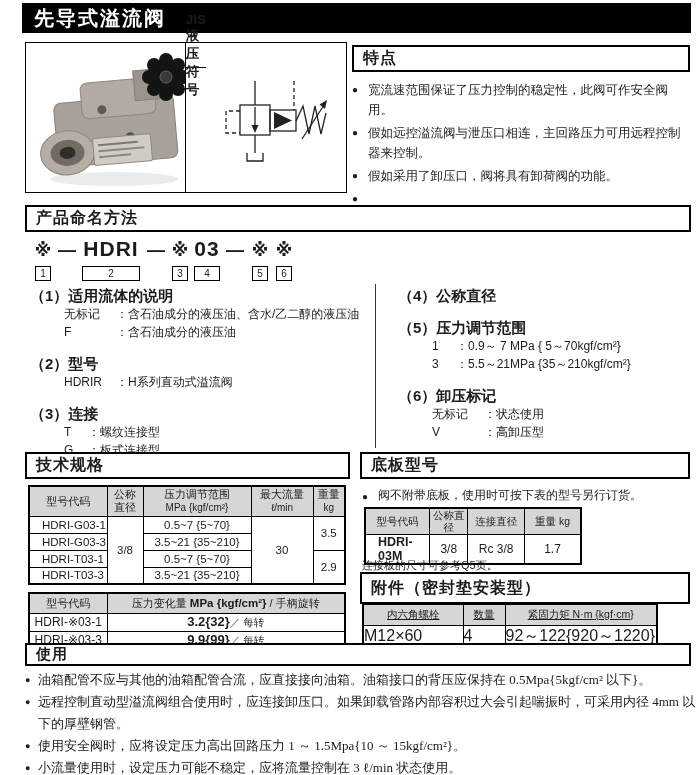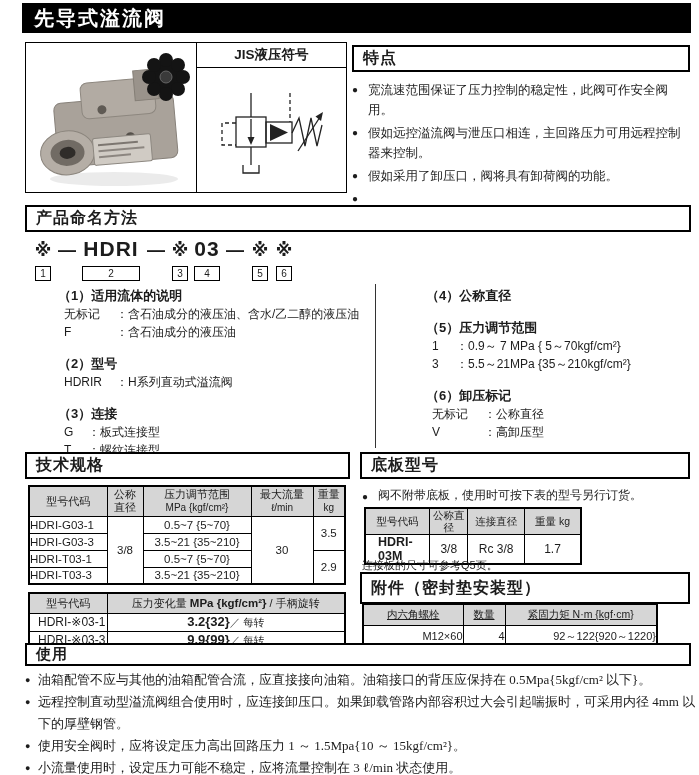--- a/index.html
+++ b/index.html
@@ -25,21 +25,21 @@
     font-size:16px; font-weight:bold; letter-spacing:1px;
     padding-left:9px; display:flex; align-items:center;
   }
 
   
   .mediabox {
     left:25px; top:42px; width:322px; height:151px;
     border:1px solid #000; display:flex;
   }
   .photo-area { width:171px; height:100%; border-right:1px solid #000; position:relative; overflow:hidden; }
-  .symbol-area { flex:1; display:flex; flex-direction:column; }
+  .symbol-area { flex:1; display:flex; flex-direction:row; }
   .symbol-head {
     height:25px; border-bottom:1px solid #000;
     font-size:13.5px; font-weight:bold; display:flex; align-items:center; justify-content:center;
   }
   .symbol-draw { flex:1; display:flex; align-items:center; justify-content:center; }
 
   
   .features-head { left:352px; top:45px; width:338px; height:27px; }
   .features-list { left:352px; top:80px; width:340px; list-style:none; }
   .features-list li { display:flex; font-size:12.5px; line-height:20px; margin-bottom:3px; }
@@ -55,57 +55,57 @@
   .box-row { left:30px; top:266px; display:flex; height:16px; }
   .box-row .slot { display:flex; justify-content:center; }
   .numbox {
     border:1px solid #000; height:15px; font-size:10px;
     display:flex; align-items:center; justify-content:center;
   }
   .col-divider { left:375px; top:284px; width:1px; height:164px; background:#333; }
   .col-left  { left:30px;  top:286px; width:330px; }
   .col-right { left:398px; top:286px; width:292px; }
   .n-item { margin-bottom:13px; }
-  .n-title { font-size:13px; font-weight:bold; line-height:19px;margin-left:28px; }
+  .n-title { font-size:15px; font-weight:bold; line-height:19px; }
   .n-line { font-size:12px; line-height:18px; padding-left:34px; }
   .n-line .k  { display:inline-block; min-width:52px; }
   .n-line .ks { display:inline-block; min-width:24px; }
 
   
   table { border-collapse:collapse; border:2px solid #000; }
   th,td { border:1px solid #000; }
   th { background:#d6d6d6; font-weight:normal; }
 
   
   .specs-head { left:25px; top:452px; width:325px; height:27px; }
   .spec-table1 { left:28px; top:485px; width:316px; table-layout:fixed; }
   .spec-table1 th { font-size:11px; line-height:13px; height:30px; text-align:center; }
   .spec-table1 .sub { font-size:10px; }
   .spec-table1 td { font-size:11.5px; height:17px; text-align:center; }
-  .spec-table1 td.model { text-align:left; padding-left:0; }
+  .spec-table1 td.model { text-align:left; padding-left:12px; }
   .spec-table2 { left:28px; top:592px; width:316px; table-layout:fixed; }
   .spec-table2 th { font-size:11px; height:20px; text-align:center; }
   .spec-table2 th b { font-size:11.5px; }
   .spec-table2 td { font-size:11.5px; height:18px; text-align:center; }
-  .spec-table2 td.model { text-align:left; padding-left:8px; font-size:12px; }
+  .spec-table2 td.model { text-align:center; padding-left:0; font-size:12px; }
   .spec-table2 .val { font-size:13px; font-weight:bold; }
   .spec-table2 .per { font-size:10.5px; }
 
   
   .base-head { left:360px; top:452px; width:330px; height:27px; }
   .base-note { left:362px; top:487px; width:328px; display:flex; font-size:12px; line-height:16px; }
   .base-table { left:364px; top:507px; width:218px; table-layout:fixed; }
   .base-table th { font-size:10.5px; line-height:12px; height:26px; text-align:center; }
   .base-table td { font-size:12px; height:24px; text-align:center; }
   .base-table td.model { font-weight:bold; text-align:left; padding-left:12px; font-size:12.5px; }
   .base-foot { left:362px; top:558px; font-size:11px; }
   .attach-head { left:360px; top:572px; width:330px; height:32px; }
   .attach-table { left:362px; top:603px; width:294px; table-layout:fixed; }
   .attach-table th { font-size:10.5px; height:21px; text-align:center;text-decoration:underline; }
-  .attach-table td { font-size:11px; height:23px; text-align:right; }
+  .attach-table td { font-size:16px; height:23px; text-align:left; }
 
   
   .usage-head { left:25px; top:643px; width:666px; height:23px; font-size:15px; }
   .usage-list { left:25px; top:669px; width:672px; list-style:none;
     font-family:"Liberation Serif","DejaVu Serif",serif; }
   .usage-list li { position:relative; padding-left:13px; font-size:13px; line-height:22px; }
   .usage-list .udot { position:absolute; left:0; top:0; font-size:9px; }
 </style>
 </head>
 <body>
@@ -231,37 +231,37 @@
     <div class="n-title"><span>（1）</span><span>适用流体的说明</span></div>
     <div class="n-line"><span class="k">无标记</span><span>：含石油成分的液压油、含水/乙二醇的液压油</span></div>
     <div class="n-line"><span class="k">F</span><span>：含石油成分的液压油</span></div>
   </div>
   <div class="n-item">
     <div class="n-title"><span>（2）</span><span>型号</span></div>
     <div class="n-line"><span class="k">HDRIR</span><span>：H系列直动式溢流阀</span></div>
   </div>
   <div class="n-item">
     <div class="n-title"><span>（3）</span><span>连接</span></div>
+    <div class="n-line"><span class="ks">T</span><span>：螺纹连接型</span></div>
     <div class="n-line"><span class="ks">G</span><span>：板式连接型</span></div>
-    <div class="n-line"><span class="ks">T</span><span>：螺纹连接型</span></div>
   </div>
 </div>
 
 <div class="abs col-right">
   <div class="n-item">
     <div class="n-title"><span>（4）</span><span>公称直径</span></div>
   </div>
   <div class="n-item">
     <div class="n-title"><span>（5）</span><span>压力调节范围</span></div>
     <div class="n-line"><span class="ks">1</span><span>：0.9～ 7 MPa { 5～70kgf/cm²}</span></div>
     <div class="n-line"><span class="ks">3</span><span>：5.5～21MPa {35～210kgf/cm²}</span></div>
   </div>
   <div class="n-item">
     <div class="n-title"><span>（6）</span><span>卸压标记</span></div>
-    <div class="n-line"><span class="k">无标记</span><span>：公称直径</span></div>
+    <div class="n-line"><span class="k">无标记</span><span>：状态使用</span></div>
     <div class="n-line"><span class="k">V</span><span>：高卸压型</span></div>
   </div>
 </div>
 
 <div class="abs secbox specs-head">技术规格</div>
 
 <table class="abs spec-table1">
   <colgroup>
       <col style="width:78px">
       <col style="width:36px">

